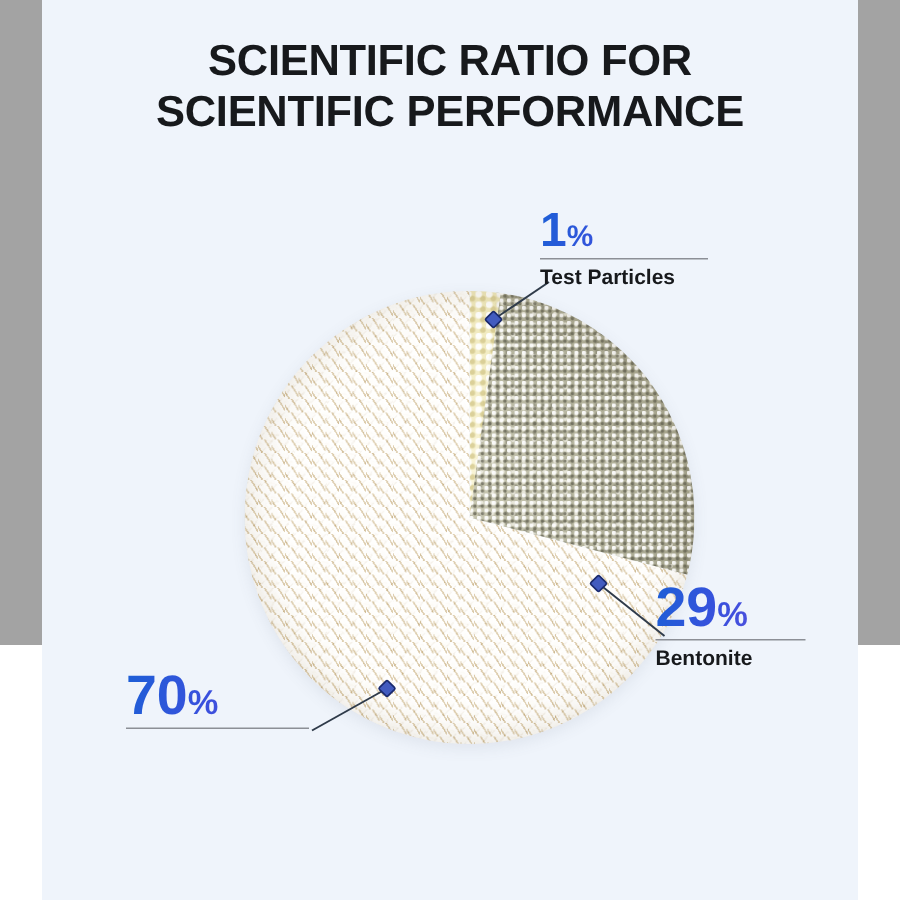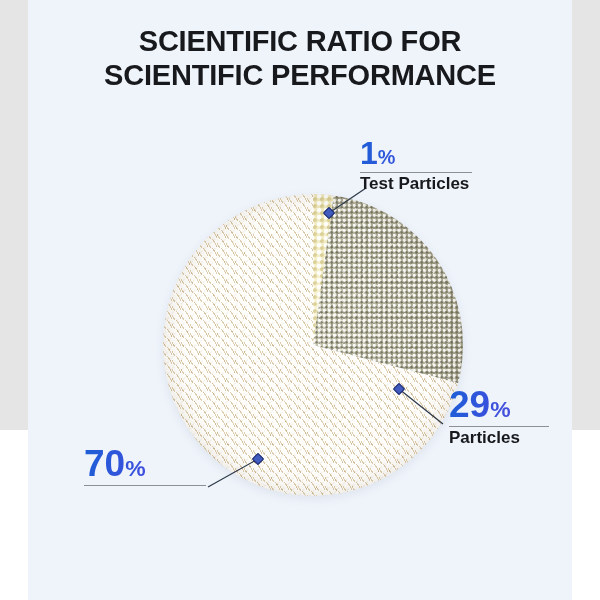--- a/index.html
+++ b/index.html
@@ -7,21 +7,21 @@
     width: 600px; height: 600px;
     overflow: hidden;
     background: #ffffff;
     font-family: "Liberation Sans", sans-serif;
   }
 
   #stage {
     position: relative;
     width: 600px;
     height: 430px;
-    background: #e5e5e5;
+    background: #a3a3a3;
   }
 
   
   #panel {
     position: absolute;
     left: 28px; top: 0px;
     width: 544px; height: 600px;
     background: #eff4fb;
   }
 
@@ -110,30 +110,30 @@
     -webkit-background-clip: text;
     background-clip: text;
     color: transparent;
     white-space: nowrap;
   }
   .num .pct { font-size: .62em; }
   .rule { height: 1px; background: #8c8f96; margin: 3px 0 2px 0; }
   .cap {
     color: #17191c;
     font-weight: 700;
-    font-size: 17px;
+    font-size: 14px;
     line-height: 18px;
     white-space: nowrap;
   }
 
   #callout-test { left: 360px; top: 138px; }
   #callout-test .num { font-size: 32px; }
   #callout-test .rule { width: 112px; }
 
-  #callout-bent { left: 449px; top: 387px; }
+  #callout-bent { left: 437px; top: 387px; }
   #callout-bent .num { font-size: 37px; }
   #callout-bent .rule { width: 100px; }
 
   #callout-tofu { left: 84px; top: 446px; }
   #callout-tofu .num { font-size: 37px; text-decoration: underline; }
   #callout-tofu .rule { width: 122px; }
 
   #leaders { position: absolute; left: 0; top: 0; width: 600px; height: 600px; }
 </style>
 </head>
@@ -184,21 +184,21 @@
     </div>
     <div class="rule"></div>
     <div class="cap">Test Particles</div>
   </div>
 
   <div class="callout" id="callout-bent">
     <div class="num">
       <span>29</span><span class="pct">%</span>
     </div>
     <div class="rule"></div>
-    <div class="cap">Particles</div>
+    <div class="cap">Bentonite</div>
   </div>
 
   <div class="callout" id="callout-tofu">
     <div class="num">
       <span>70</span><span class="pct">%</span>
     </div>
     <div class="rule"></div>
   </div>
 
 </div>

